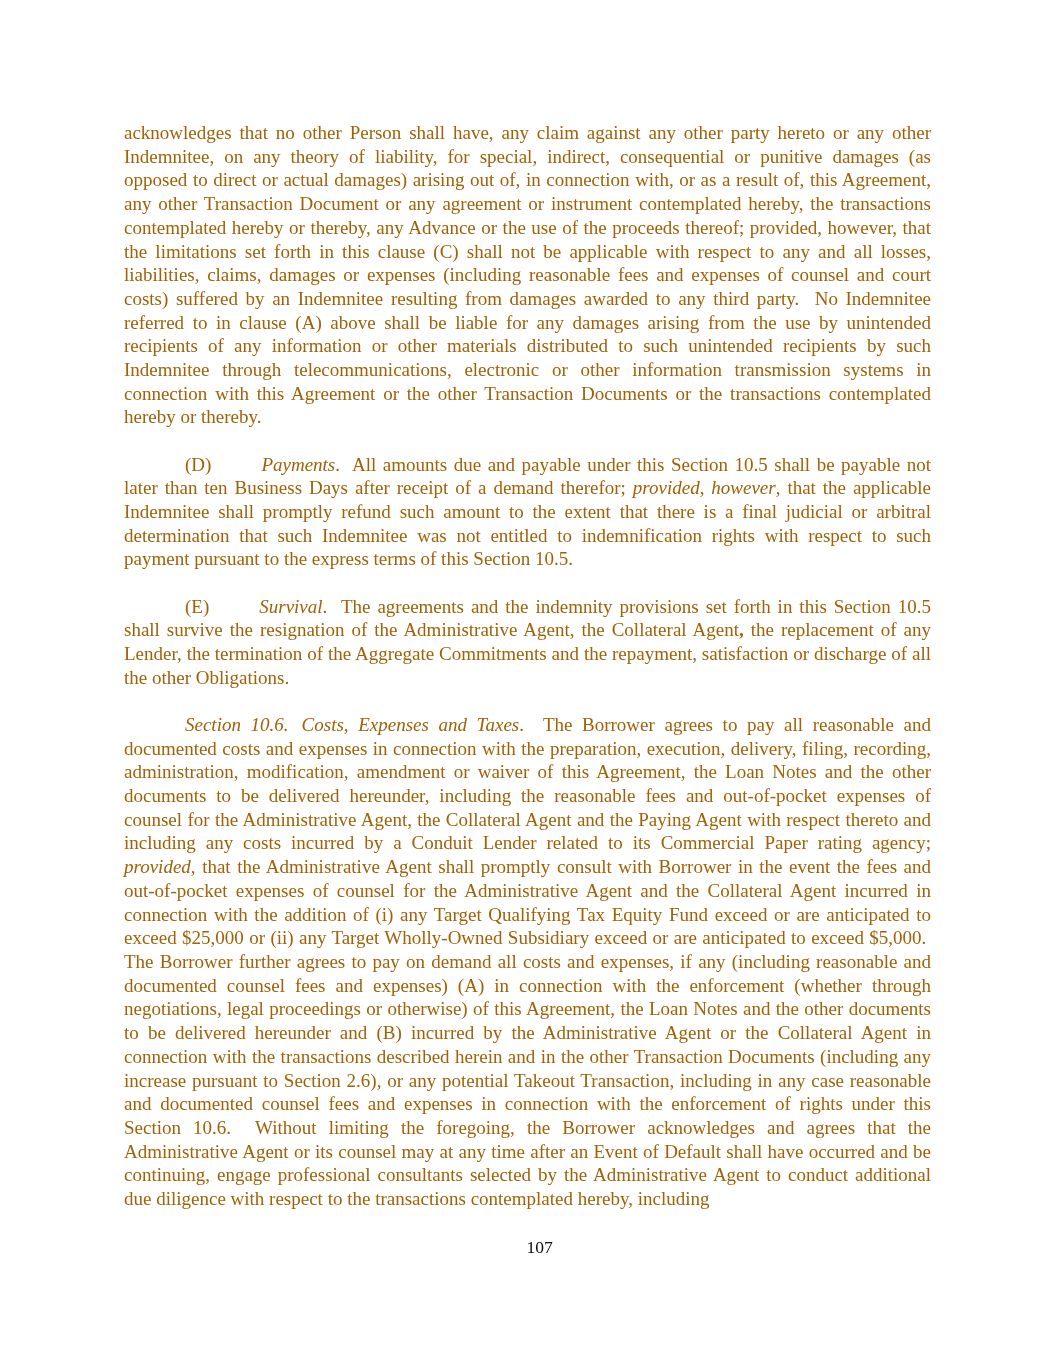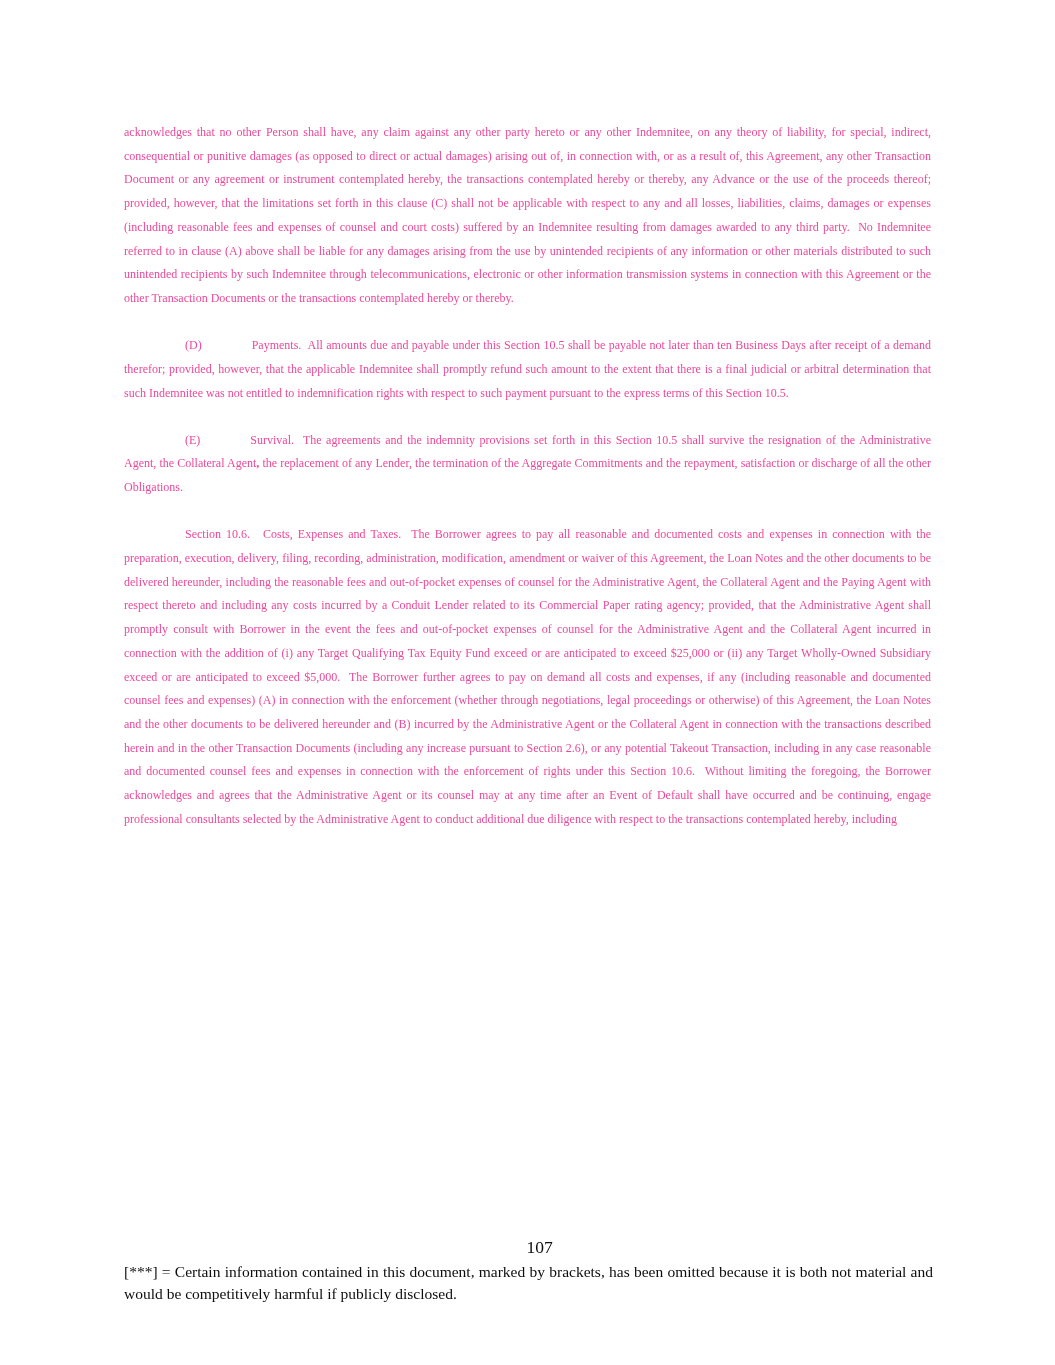--- a/index.html
+++ b/index.html
@@ -23,27 +23,27 @@
     overflow: hidden;
   }
   .text-block {
     position: absolute;
     left: 124px;
     top: 121px;
     width: 807px;
   }
   p.para {
     margin: 0 0 23.5px 0;
-    font-size: 12px;
+    font-size: 19px;
     line-height: 23.7px;
     text-align: justify;
-    color: #ec4899;
+    color: #a16207;
   }
   p.para:last-child { margin-bottom: 16px; }
-  .i { }
+  .i { font-style: italic; }
   .b { font-weight: bold; }
   .tab { display: inline-block; height: 1px; }
   .page-number {
     position: absolute;
     left: 12px;
     top: 1236px;
     width: 1055px;
     text-align: center;
     font-size: 17.5px;
     line-height: 22px;
@@ -67,14 +67,13 @@
   <div class="text-block">
 
   <p class="para"><span>acknowledges that no other Person shall have, any claim against any other party hereto or any other Indemnitee, on any theory of liability, for special, indirect, consequential or punitive damages (as opposed to direct or actual damages) arising out of, in connection with, or as a result of, this Agreement, any other Transaction Document or any agreement or instrument contemplated hereby, the transactions contemplated hereby or thereby, any Advance or the use of the proceeds thereof; provided, however, that the limitations set forth in this clause (C) shall not be applicable with respect to any and all losses, liabilities, claims, damages or expenses (including reasonable fees and expenses of counsel and court costs) suffered by an Indemnitee resulting from damages awarded to any third party.&nbsp; No Indemnitee referred to in clause (A) above shall be liable for any damages arising from the use by unintended recipients of any information or other materials distributed to such unintended recipients by such Indemnitee through telecommunications, electronic or other information transmission systems in connection with this Agreement or the other Transaction Documents or the transactions contemplated hereby or thereby.</span></p>
       <p class="para" style="text-indent: 61px;"><span>(D)</span><span class="tab" style="width: 50px;"></span><span class="i">Payments</span><span>.&nbsp; All amounts due and payable under this Section 10.5 shall be payable not later than ten Business Days after receipt of a demand therefor; </span><span class="i">provided</span><span>, </span><span class="i">however</span><span>, that the applicable Indemnitee shall promptly refund such amount to the extent that there is a final judicial or arbitral determination that such Indemnitee was not entitled to indemnification rights with respect to such payment pursuant to the express terms of this Section 10.5.</span></p>
       <p class="para" style="text-indent: 61px;"><span>(E)</span><span class="tab" style="width: 50px;"></span><span class="i">Survival</span><span>.&nbsp; The agreements and the indemnity provisions set forth in this Section 10.5 shall survive the resignation of the Administrative Agent, the Collateral Agent</span><span class="b">,</span><span> the replacement of any Lender, the termination of the Aggregate Commitments and the repayment, satisfaction or discharge of all the other Obligations.</span></p>
       <p class="para" style="text-indent: 61px;"><span class="i">Section 10.6.</span><span class="tab" style="width: 13px;"></span><span class="i">Costs, Expenses and Taxes</span><span>.&nbsp; The Borrower agrees to pay all reasonable and documented costs and expenses in connection with the preparation, execution, delivery, filing, recording, administration, modification, amendment or waiver of this Agreement, the Loan Notes and the other documents to be delivered hereunder, including the reasonable fees and out-of-pocket expenses of counsel for the Administrative Agent, the Collateral Agent and the Paying Agent with respect thereto and including any costs incurred by a Conduit Lender related to its Commercial Paper rating agency; </span><span class="i">provided</span><span>, that the Administrative Agent shall promptly consult with Borrower in the event the fees and out-of-pocket expenses of counsel for the Administrative Agent and the Collateral Agent incurred in connection with the addition of (i) any Target Qualifying Tax Equity Fund exceed or are anticipated to exceed $25,000 or (ii) any Target Wholly-Owned Subsidiary exceed or are anticipated to exceed $5,000.&nbsp; The Borrower further agrees to pay on demand all costs and expenses, if any (including reasonable and documented counsel fees and expenses) (A) in connection with the enforcement (whether through negotiations, legal proceedings or otherwise) of this Agreement, the Loan Notes and the other documents to be delivered hereunder and (B)&nbsp;incurred by the Administrative Agent or the Collateral Agent in connection with the transactions described herein and in the other Transaction Documents (including any increase pursuant to Section 2.6), or any potential Takeout Transaction, including in any case reasonable and documented counsel fees and expenses in connection with the enforcement of rights under this Section 10.6.&nbsp; Without limiting the foregoing, the Borrower acknowledges and agrees that the Administrative Agent or its counsel may at any time after an Event of Default shall have occurred and be continuing, engage professional consultants selected by the Administrative Agent to conduct additional due diligence with respect to the transactions contemplated hereby, including</span></p>
     </div>
 
   <div class="page-number">107</div>
 
-  <div class="footnote">[***] = Certain information contained in this document, marked by brackets, has been omitted because it is both not material and would be competitively harmful if publicly disclosed.</div>
 </div>
 
 </body></html>

